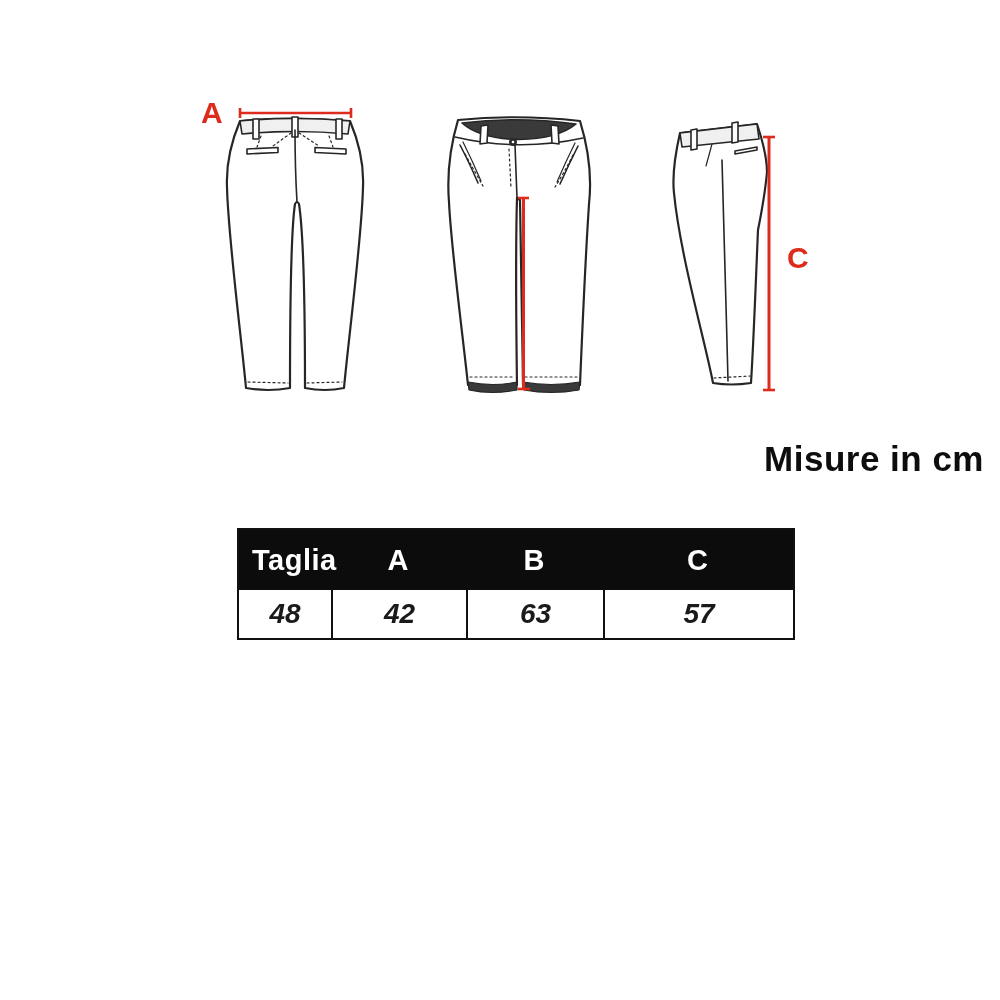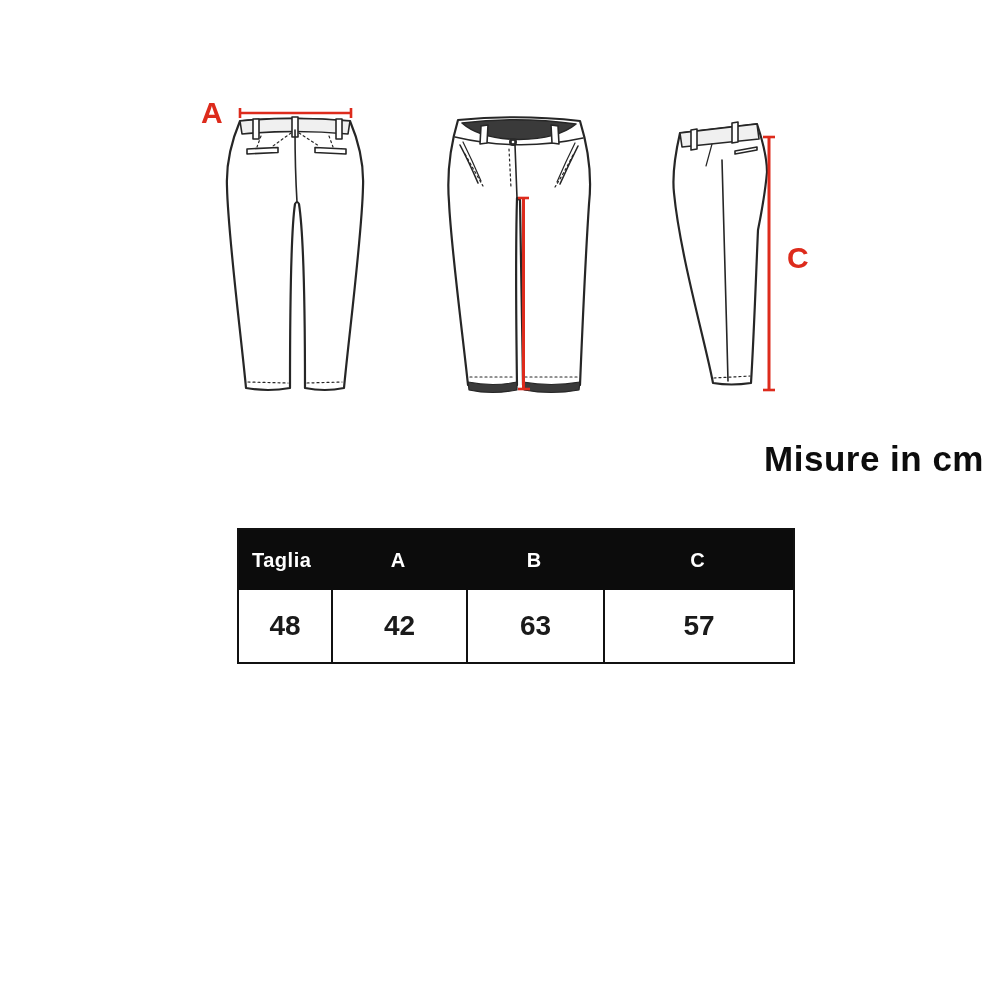--- a/index.html
+++ b/index.html
@@ -45,25 +45,25 @@
   .size-table{
     position:absolute;left:237px;top:528px;width:558px;
     border:2px solid var(--table-border);background:#fff;
   }
   .tgrid{display:grid;grid-template-columns:92px 135px 137px 1fr;}
   .size-table .hdr{
     background:var(--table-header-bg);color:var(--table-header-text);
     height:60px;align-items:center;
   }
   .size-table .hdr .cell{
-    font-size:20px;font-weight:700;letter-spacing:1px;text-align:center;
+    font-size:29px;font-weight:700;letter-spacing:1px;text-align:center;
   }
   .size-table .hdr .cell.first{text-align:left;padding-left:13px;letter-spacing:.5px;}
   .size-table .row{
-    background:#ffffff;color:var(--table-text);height:72px;align-items:center;
+    background:#ffffff;color:var(--table-text);height:48px;align-items:center;font-style:italic;
   }
   .size-table .row .cell{
     font-size:28px;font-weight:700;text-align:center;height:100%;
     display:flex;align-items:center;justify-content:center;
   }
   .size-table .row .cell + .cell{border-left:2px solid var(--table-border);}
 </style>
 </head>
 <body>
 

